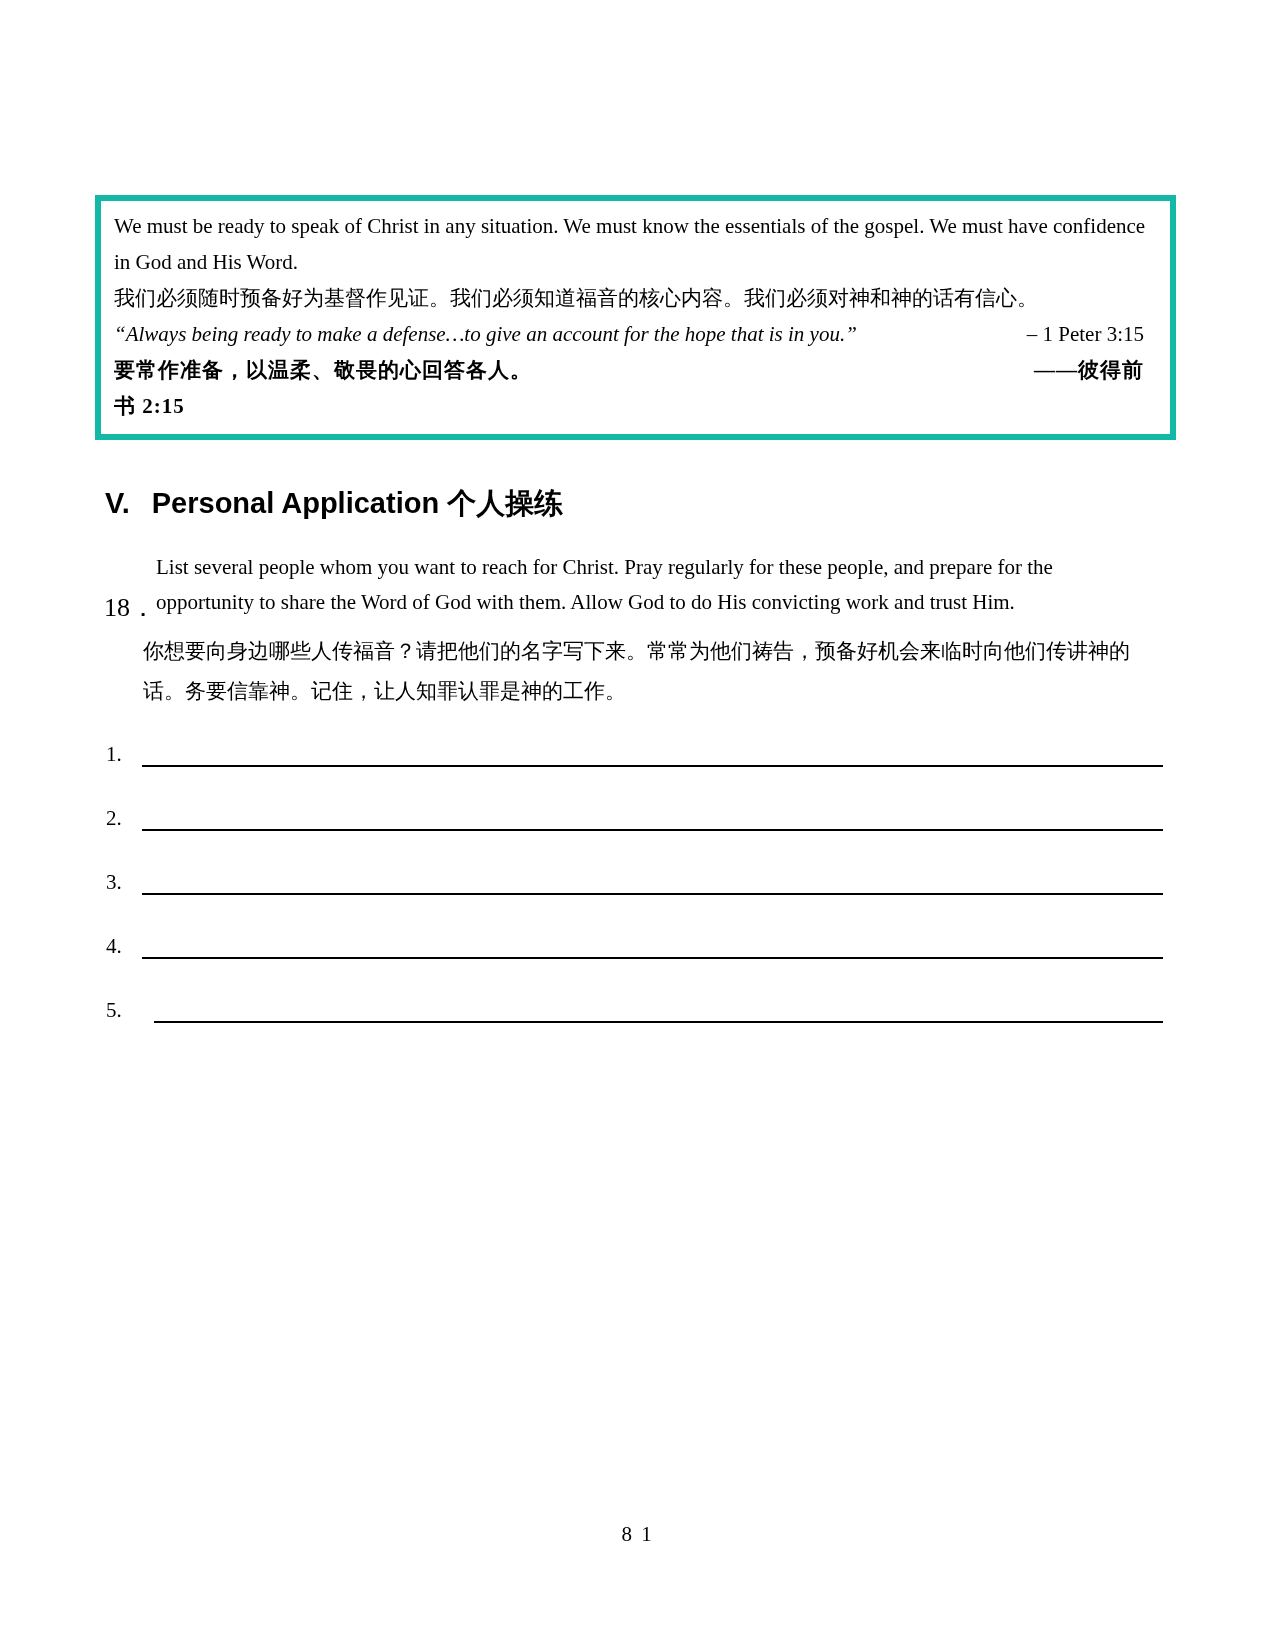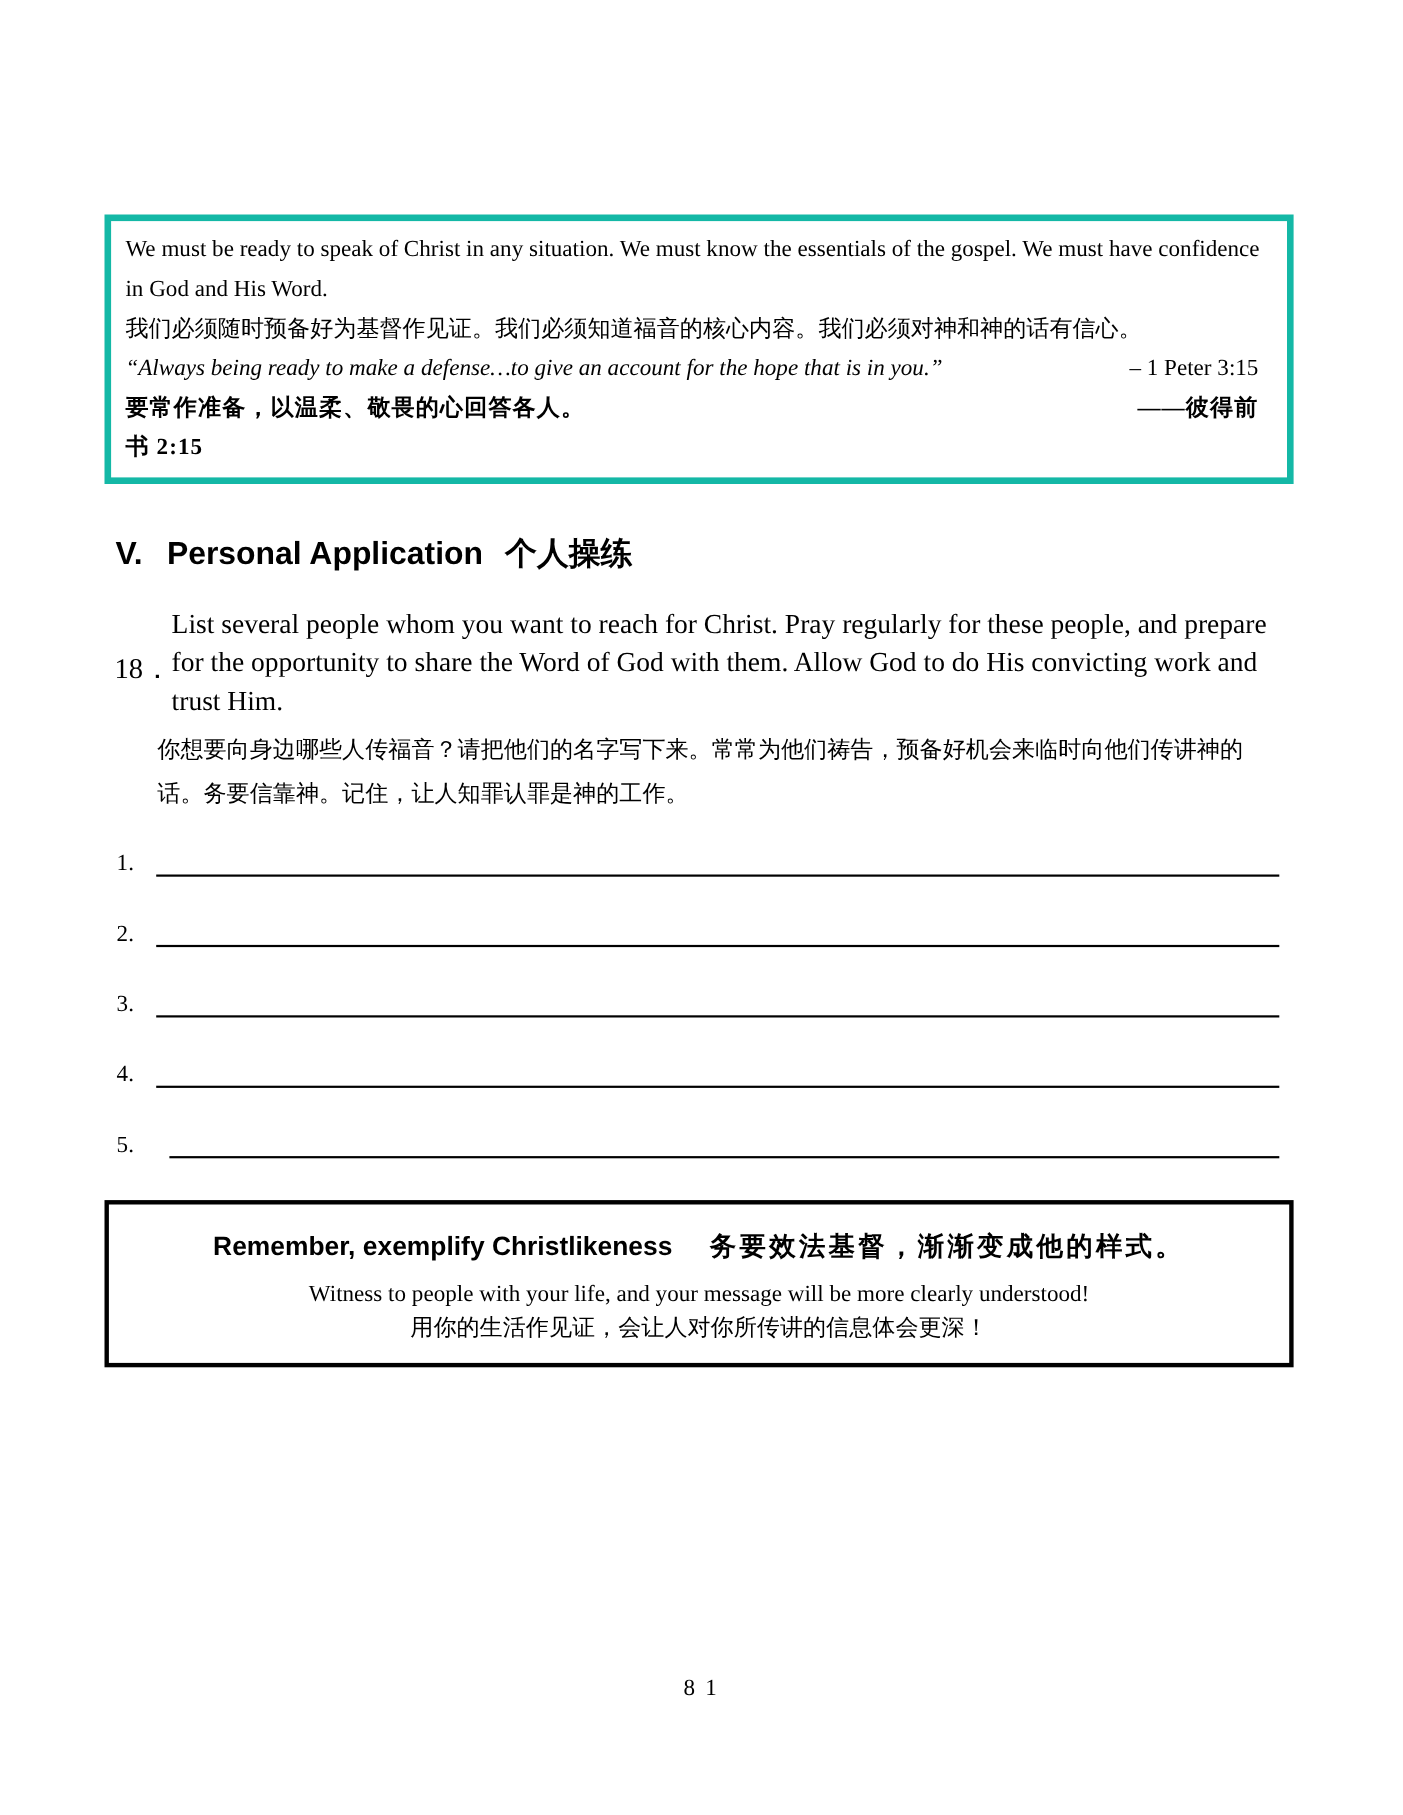--- a/index.html
+++ b/index.html
@@ -37,35 +37,35 @@
 
   
   .section-heading {
     margin: 44px 0 0 10px;
     font-family: "Liberation Sans", sans-serif;
     font-weight: bold;
     font-size: 29px;
     letter-spacing: 0px;
   }
   .section-heading .numeral { margin-right: 22px; }
-  .section-heading .title-zh { margin-left: 20px; font-family: "Liberation Serif", serif; }
+  .section-heading .title-zh { margin-left: 8px; font-family: "Liberation Serif", serif; }
 
   
   .question { margin-top: 26px; }
   .q-row { display: flex; }
   .q-num {
     flex: 0 0 48px;
     font-size: 26px;
     line-height: 35px;
     padding-left: 9px;
     margin-top: 40px;
   }
   .q-text-en {
     flex: 1;
-    font-size: 25px;
+    font-size: 21px;
     line-height: 35px;
     padding-right: 20px;
   }
   .q-text-zh {
     margin-left: 48px;
     margin-top: 6px;
     font-size: 21px;
     line-height: 40px;
     padding-right: 24px;
   }
@@ -173,23 +173,16 @@
     <div class="blank-row">
       <span class="blank-num">4.</span>
       <span class="blank-line"></span>
     </div>
     <div class="blank-row wide-gap">
       <span class="blank-num">5.</span>
       <span class="blank-line"></span>
     </div>
   </div>
 
-  <div class="reminder-box">
-    <div class="reminder-title">
-      <span class="t-en">Remember, exemplify Christlikeness</span><span class="t-zh">务要效法基督，渐渐变成他的样式。</span>
-    </div>
-    <div class="reminder-line first">Witness to people with your life, and your message will be more clearly understood!</div>
-    <div class="reminder-line">用你的生活作见证，会让人对你所传讲的信息体会更深！</div>
-  </div>
 
 </div>
 
 <div class="page-number">8 1</div>
 
 </body></html>

